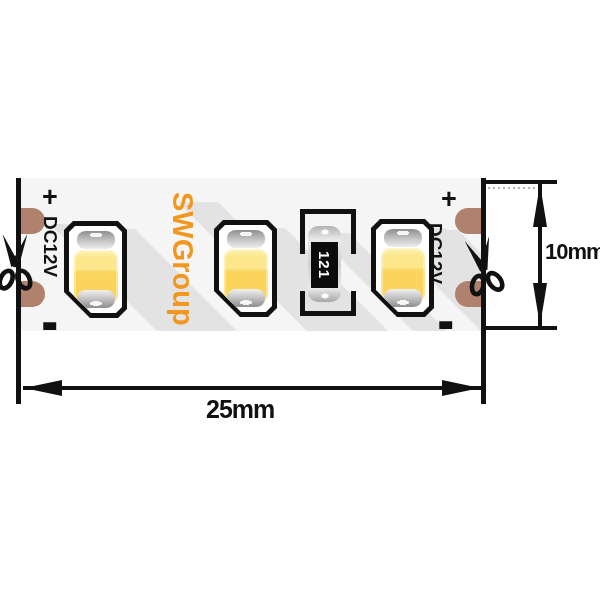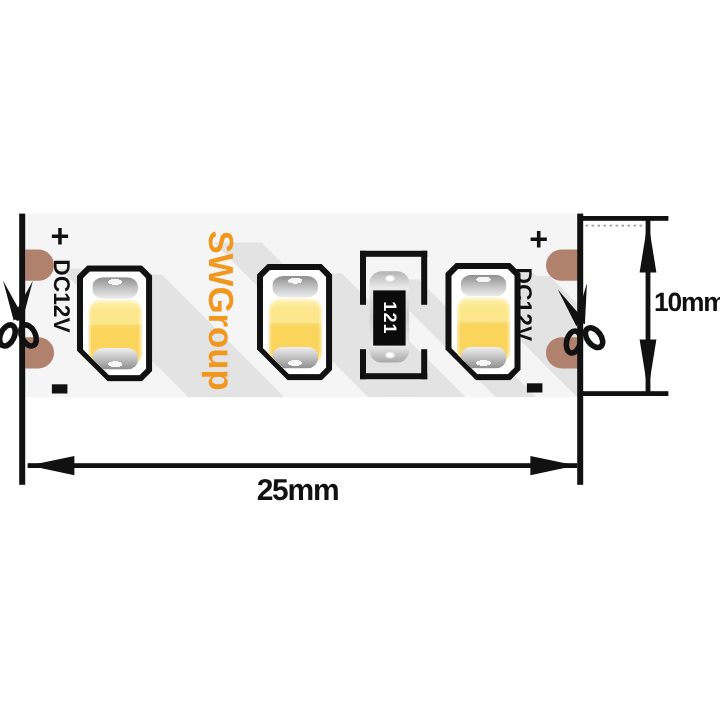--- a/index.html
+++ b/index.html
@@ -96,21 +96,21 @@
   
   .cutline{position:absolute;top:178px;width:5px;height:226px;background:var(--line-black);}
   .cut-l{left:16px;} .cut-r{left:481px;}
   .scissors{position:absolute;width:44px;height:60px;}
   .sc-l{left:-7px;top:233px;}
   .sc-r{left:461px;top:237px;transform:rotate(-12deg);}
 
   
   .dims{position:absolute;left:0;top:0;width:600px;height:600px;pointer-events:none;}
   .dim-label{position:absolute;color:var(--line-black);font-weight:700;line-height:1;}
-  .w-label{left:206px;top:397px;width:84px;text-align:center;font-size:25px;letter-spacing:-1px;}
+  .w-label{left:206px;top:397px;width:84px;font-size:25px;letter-spacing:-1px;}
   .h-label{left:545px;top:241px;font-size:22px;letter-spacing:-1px;}
 </style>
 </head>
 <body>
 
 <div class="canvas">
 
   <div class="strip">
 
     <div class="shadow sh-dcL"></div>

